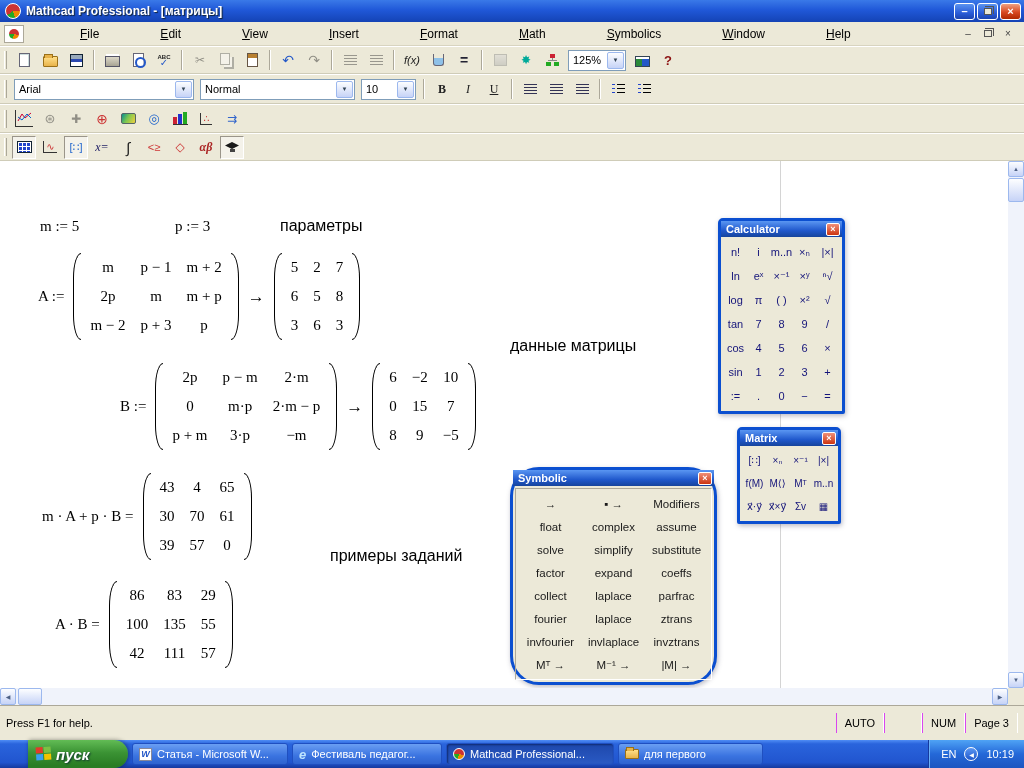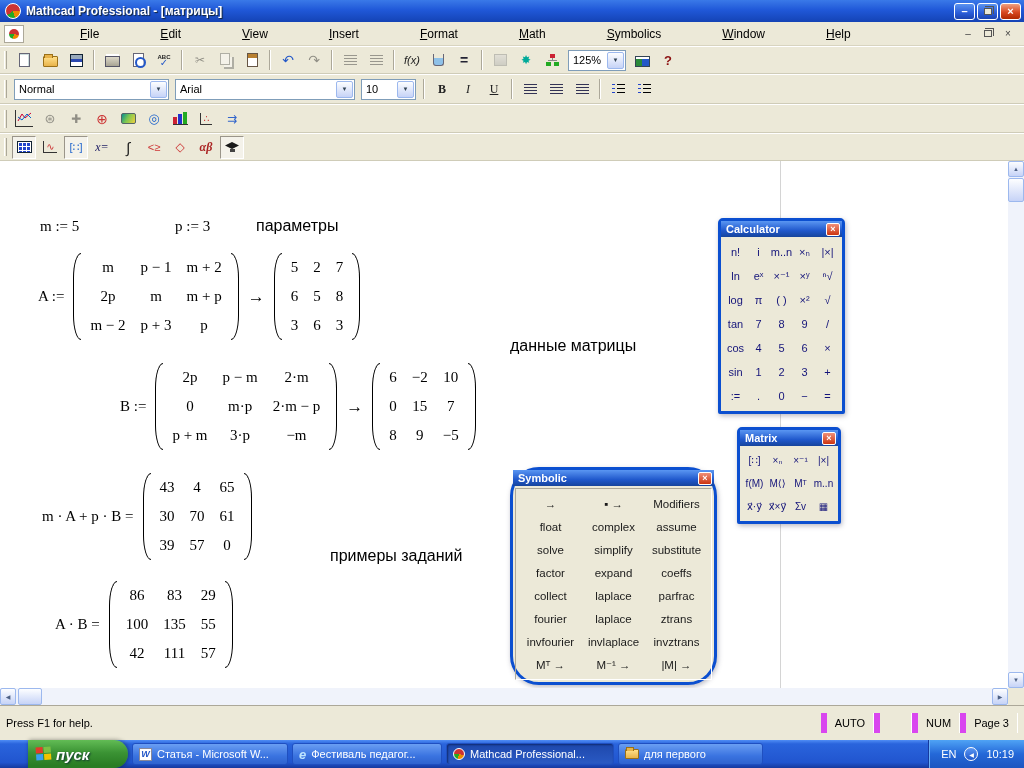--- a/index.html
+++ b/index.html
@@ -149,21 +149,21 @@
   .v-thumb { position:absolute; top:17px; width:16px; height:24px; }
   .h-left { left:0; }
   .h-right { right:0; }
   .h-thumb { position:absolute; left:18px; top:0; width:24px; height:17px; }
   .corner { position:absolute; right:0; bottom:0; width:16px; height:17px; background:#ece9d8; }
 
   
   .statusbar { position:absolute; left:0; top:705px; width:1024px; height:35px; background:#ece9d8;
     border-top:1px solid #aca899; display:flex; align-items:center; font-size:11px; padding:0 6px; }
   .status-msg { flex:1; }
-  .status-panel { border-left:6px solid #d946ef; border-right:1px solid #fff; height:20px;
+  .status-panel { border-left:1px solid #d946ef; border-right:1px solid #fff; height:20px;
     display:flex; align-items:center; padding:0 8px; min-width:38px; justify-content:center; }
 
   
   .taskbar { position:absolute; left:0; top:740px; width:1024px; height:28px;
     background:linear-gradient(180deg,#4f8df5 0%,#2a64dc 14%,#2155cf 80%,#16399e 100%); display:flex; align-items:center;padding-left:28px; }
   .startbtn { height:28px; width:100px; border-radius:0 14px 14px 0; display:flex; align-items:center; gap:5px;
     padding:0 14px 0 8px; background:linear-gradient(180deg,#62bc55 0%,#3b9334 45%,#2a7d24 90%);
     box-shadow:1px 0 4px rgba(0,0,0,.4); color:#fff; font-weight:bold; font-style:italic; font-size:15px;
     text-shadow:1px 1px 2px #133; }
   .flag { width:15px; height:14px; transform:rotate(-4deg);
@@ -288,25 +288,25 @@
       <span>125%</span>
     </span>
   <span class="tbtn">
       <i class="ic-book"></i>
     </span>
   <span class="tbtn" style="font-weight:bold;color:#8b1010;font-size:13px">?</span>
 </div>
 
 <div class="toolbar tb2">
   <span class="grip"></span>
+  <span class="combo" style="width:180px">
+      <span>Arial</span>
+    </span>
   <span class="combo" style="width:155px">
       <span>Normal</span>
-    </span>
-  <span class="combo" style="width:180px">
-      <span>Arial</span>
     </span>
   <span class="combo" style="width:55px">
       <span>10</span>
     </span>
   <span class="sep"></span>
   <span class="tbtn" style="font-weight:bold;font-family:'Liberation Serif',serif">B</span>
   <span class="tbtn" style="font-style:italic;font-family:'Liberation Serif',serif">I</span>
   <span class="tbtn" style="text-decoration:underline;font-family:'Liberation Serif',serif">U</span>
   <span class="sep"></span>
   <span class="tbtn">
@@ -371,21 +371,21 @@
         <u></u>
       </span>
     </span>
 </div>
 
 <div class="docarea">
   <div class="pageline"></div>
 
   <span class="region" style="left:40px; top:57px;">m := 5</span>
   <span class="region" style="left:175px; top:57px;">p := 3</span>
-  <span class="doclabel" style="left:256px; top:56px;text-align:center;">параметры</span>
+  <span class="doclabel" style="left:280px; top:56px;text-align:center;">параметры</span>
 
   <div class="region" style="left:38px; top:92px;">
     <span>A :=</span>
     <span class="matrix">
         <span class="paren l"></span>
         <span class="mgrid" style="grid-template-columns: repeat(3, auto);">
           <span>m</span>
           <span>p − 1</span>
           <span>m + 2</span>
           <span>2p</span>

